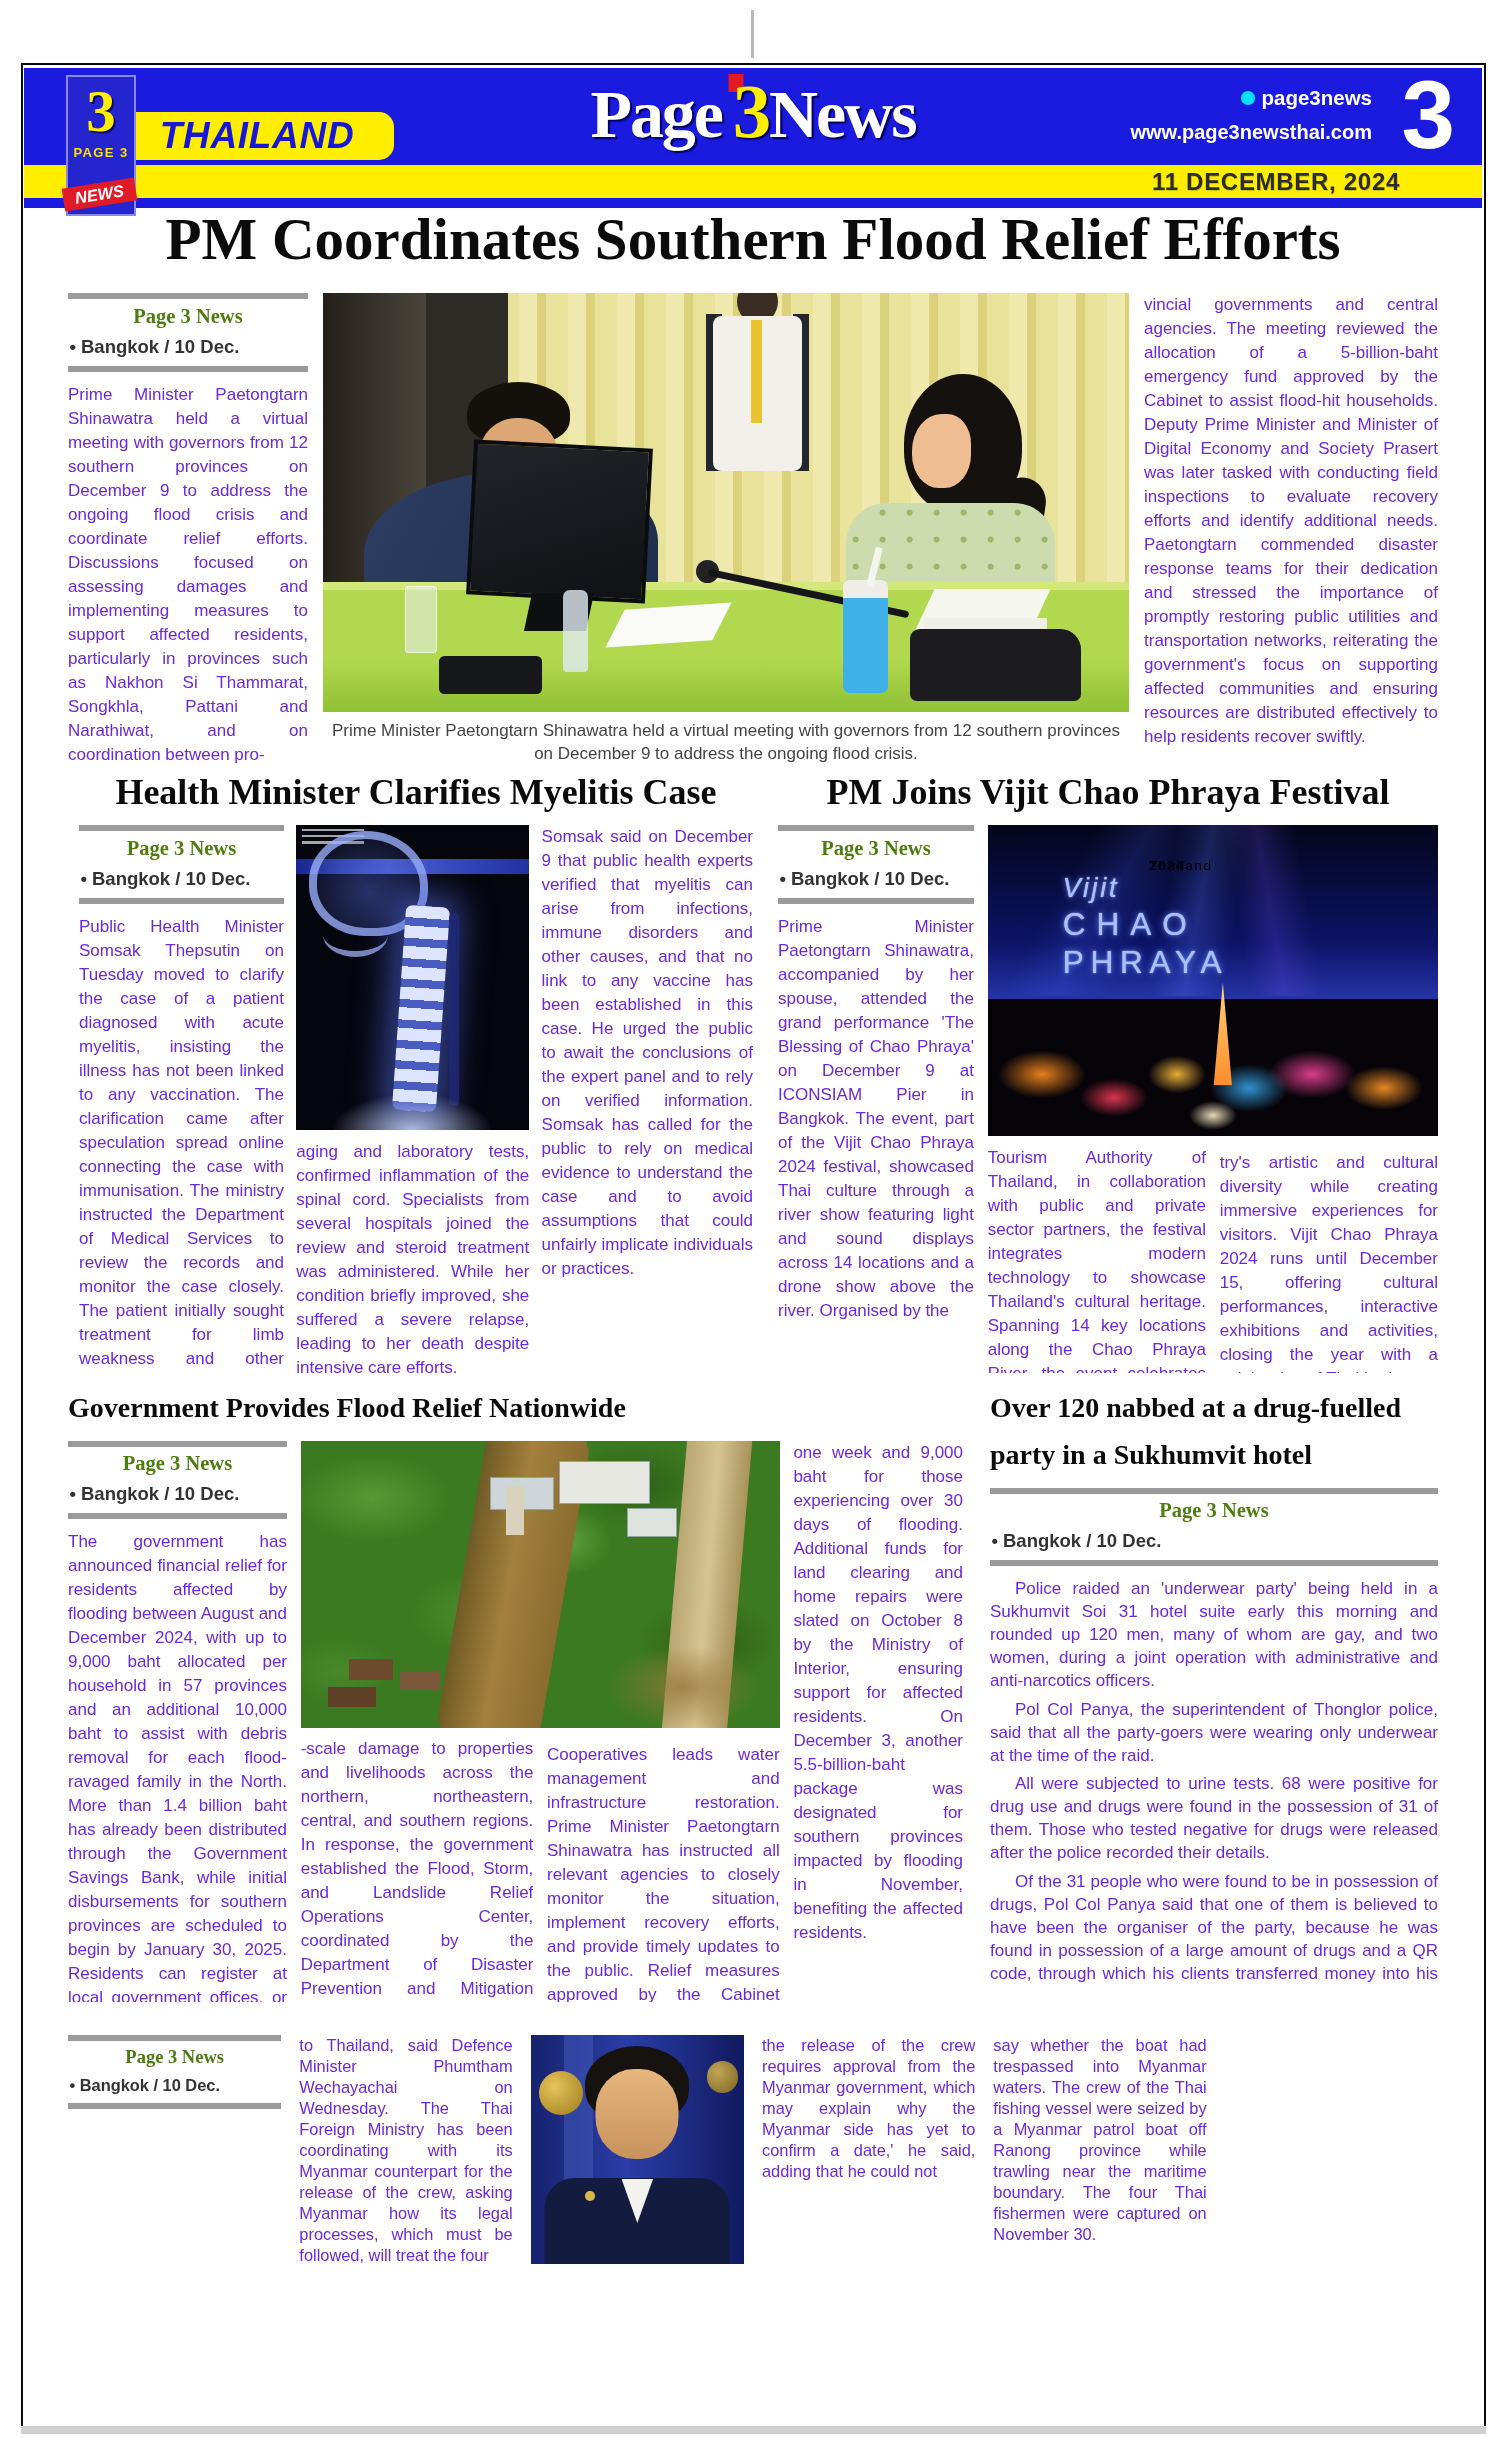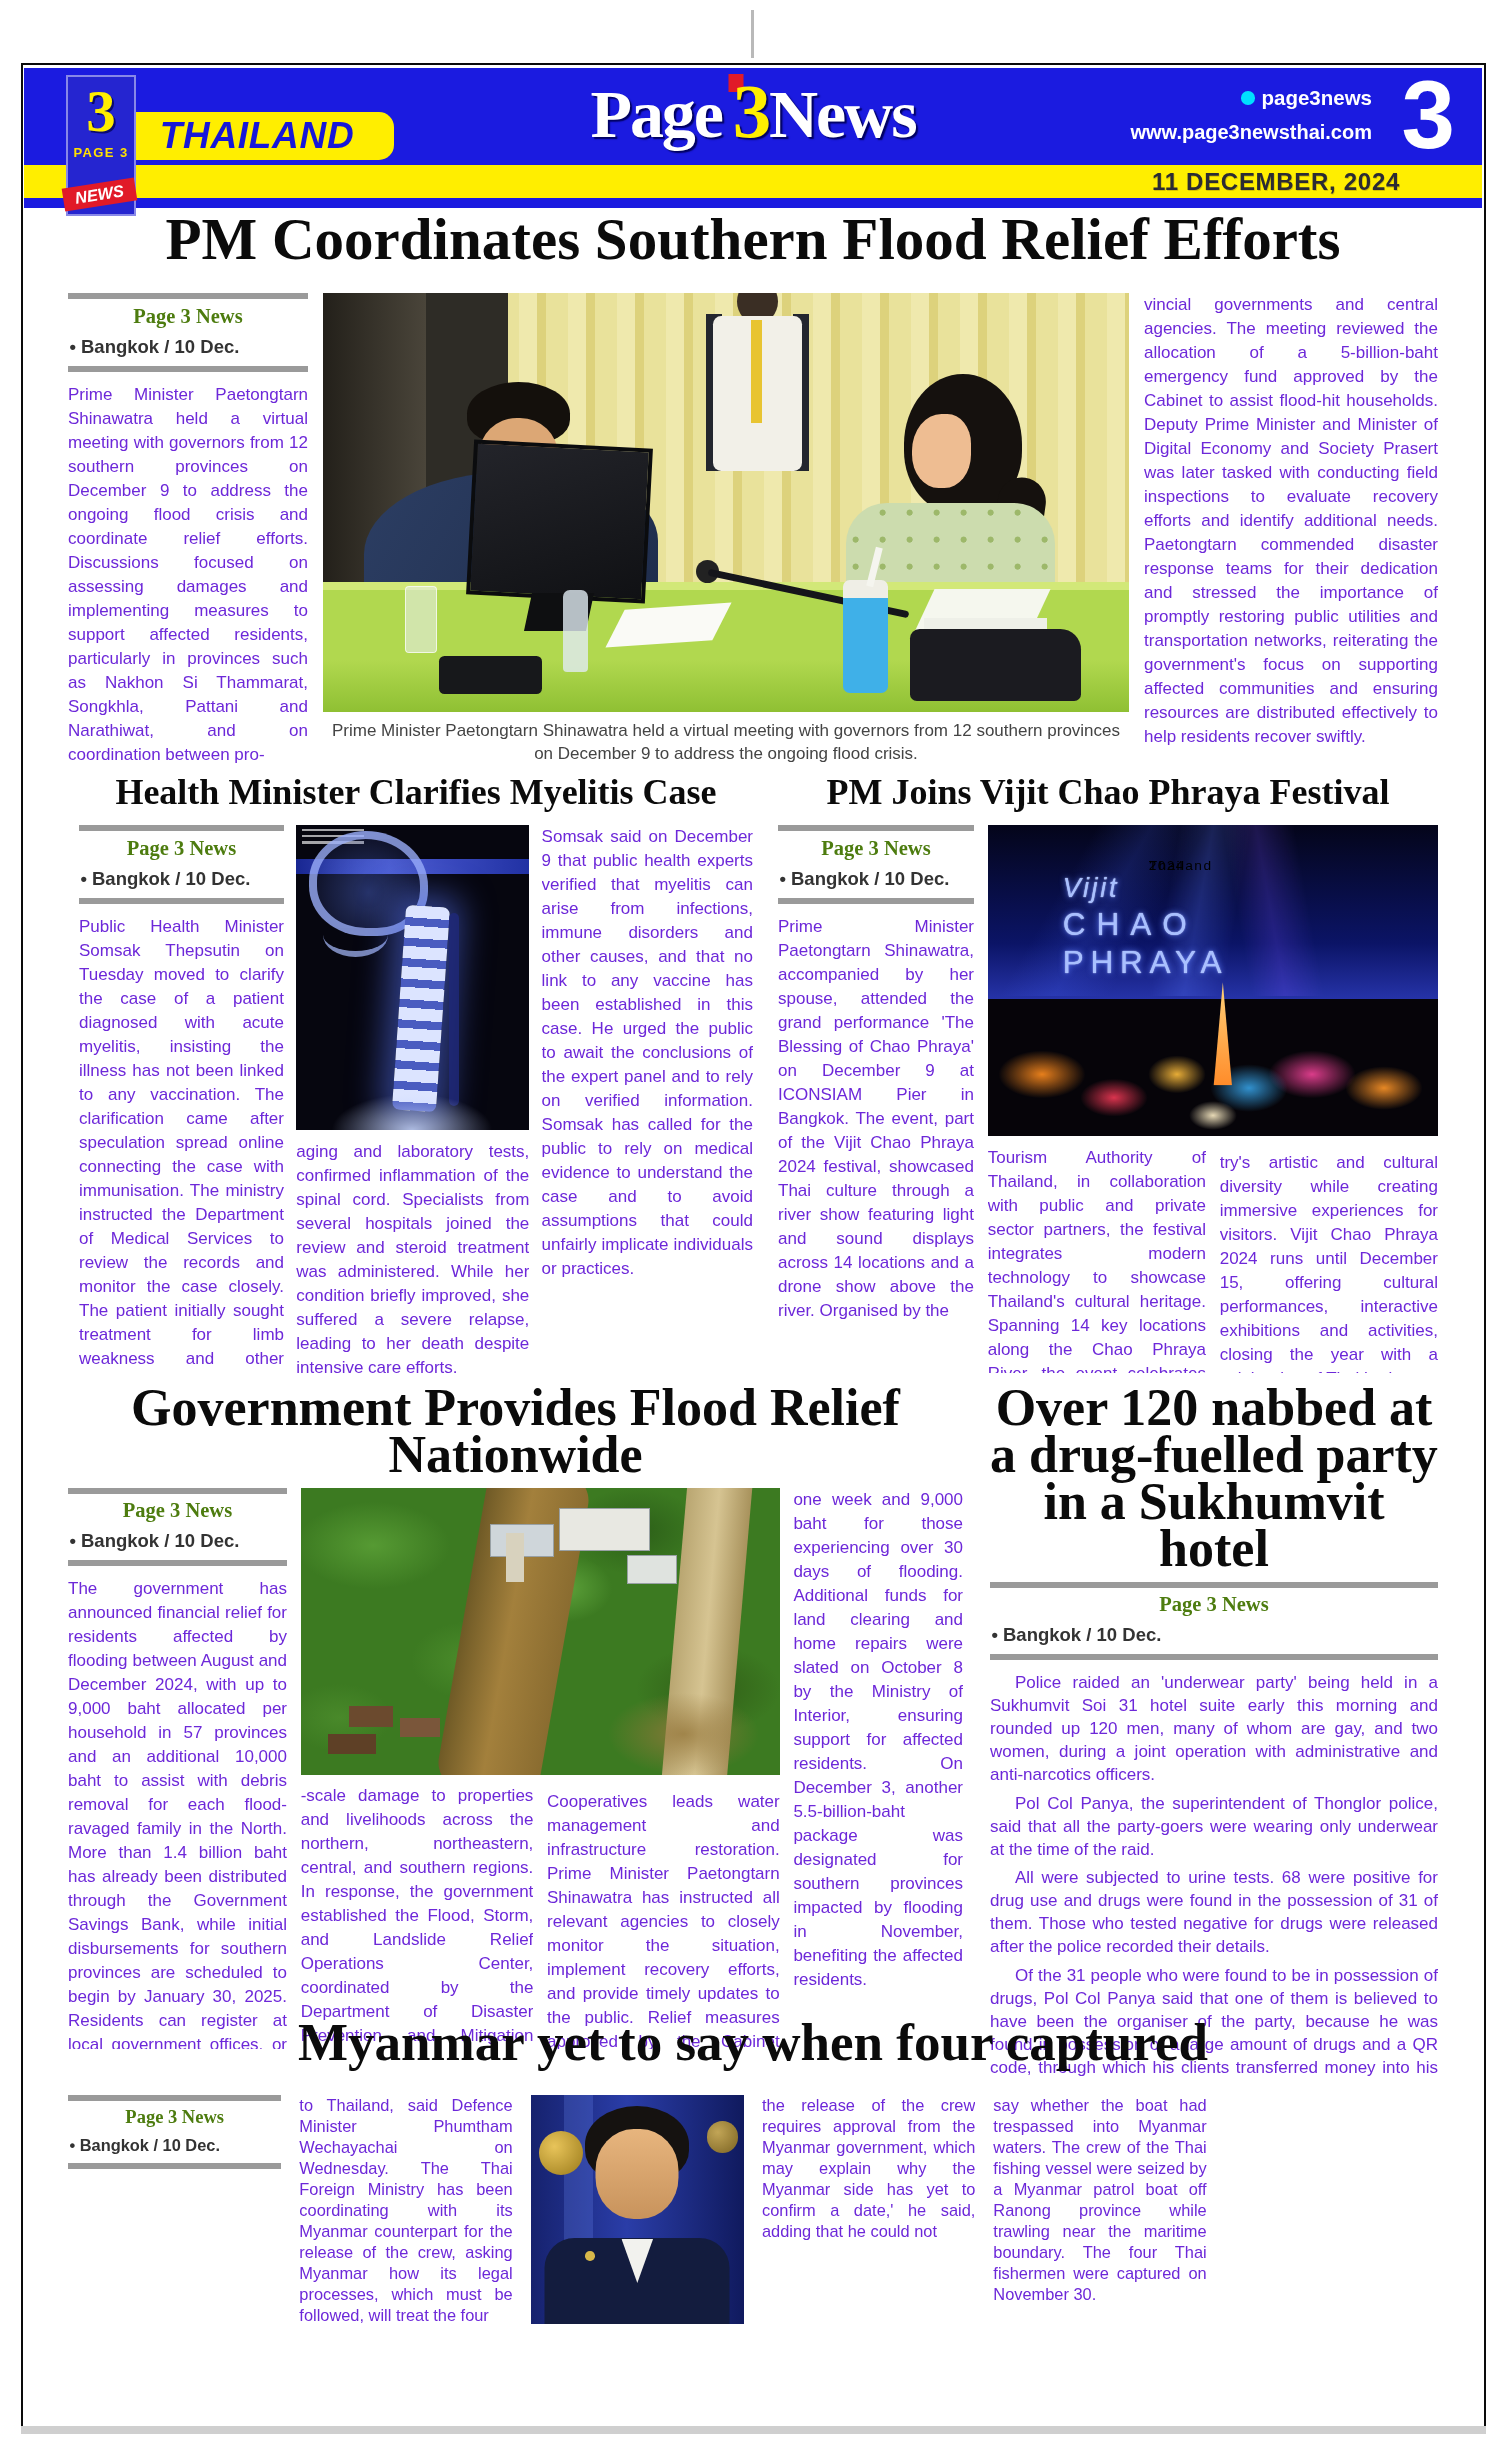--- a/index.html
+++ b/index.html
@@ -34,21 +34,21 @@
   .mast-info .dot{display:inline-block;width:13.7px;height:13.7px;border-radius:50%;background:#00e0ff;margin-right:6.8px;}
   .mast-info .website{font-size:20px;margin-top:11px;}
   .pageno{position:absolute;right:27px;top:-2.7px;color:#fff;font-weight:bold;font-size:96px;line-height:100px;}
   .date{position:absolute;right:82px;top:3.4px;font-size:24px;font-weight:bold;color:#2b2b33;
         letter-spacing:0.7px;text-shadow:0.7px 0.7px 0 #d8c400;}
 
   
   .hl{font-family:"Liberation Serif",serif;font-weight:bold;color:#0b0b0b;margin:0;}
   .hl1{position:absolute;top:204px;left:41px;right:41px;text-align:center;font-size:59px;line-height:71px;}
   .hl2{font-size:36px;line-height:41px;text-align:center;margin-bottom:12.3px;}
-  .hl3{font-size:52px;line-height:47px;text-align:center;margin-bottom:9.6px;}
+  .hl3{font-size:28px;line-height:47px;margin-bottom:9.6px;}
   .hl-big{font-size:53px;line-height:60px;text-align:center;}
   .kicker{border-top:6.2px solid #9a9a9a;border-bottom:6.2px solid #9a9a9a;padding:5.5px 1.4px 8.2px;margin-bottom:11px;}
   .kicker .src{font-family:"Liberation Serif",serif;font-weight:bold;font-size:20.5px;color:#4d7c0f;text-align:center;margin-bottom:8.2px;}
   .kicker .dl{font-size:18.5px;font-weight:bold;color:#333;}
   .bt{font-size:17px;line-height:24px;text-align:justify;color:#6d28d9;margin:0;}
   .bt + .bt{margin-top:5.5px;}
   .indent{text-indent:25px;}
   .cell{overflow:hidden;}
   .caption{font-size:17px;line-height:22.6px;color:#444;text-align:center;margin-top:8.2px;}
 
@@ -393,21 +393,20 @@
         <p class="bt indent">Police raided an 'underwear party' being held in a Sukhumvit Soi 31 hotel suite early this morning and rounded up 120 men, many of whom are gay, and two women, during a joint operation with administrative and anti-narcotics officers.</p>
         <p class="bt indent">Pol Col Panya, the superintendent of Thonglor police, said that all the party-goers were wearing only underwear at the time of the raid.</p>
         <p class="bt indent">All were subjected to urine tests. 68 were positive for drug use and drugs were found in the possession of 31 of them. Those who tested negative for drugs were released after the police recorded their details.</p>
         <p class="bt indent">Of the 31 people who were found to be in possession of drugs, Pol Col Panya said that one of them is believed to have been the organiser of the party, because he was found in possession of a large amount of drugs and a QR code, through which his clients transferred money into his bank account to pay for the drugs.</p>
 
       </div>
     </div>
   </section>
 
   <section class="row4">
-    <h2 class="hl hl-big">Myanmar yet to say when four captured</h2>
     <div class="cols6">
       <div class="cell">
         <div class="kicker">
           <div class="src">Page 3 News</div>
           <div class="dl">• Bangkok / 10 Dec.</div>
         </div>
       </div>
       <div class="cell">
         <p class="bt">to Thailand, said Defence Minister Phumtham Wechayachai on Wednesday. The Thai Foreign Ministry has been coordinating with its Myanmar counterpart for the release of the crew, asking Myanmar how its legal processes, which must be followed, will treat the four</p>
       </div>

